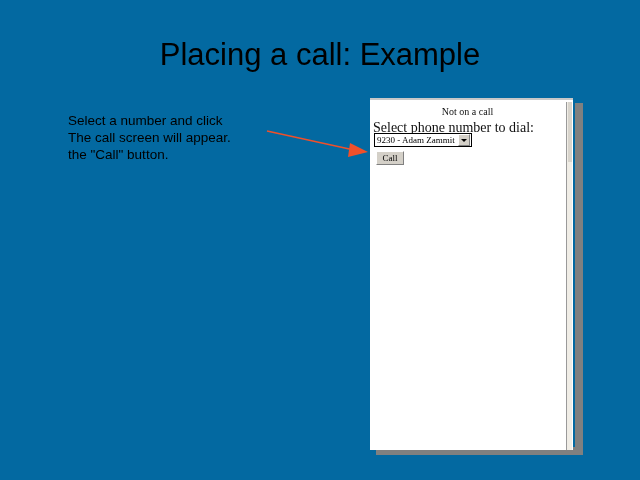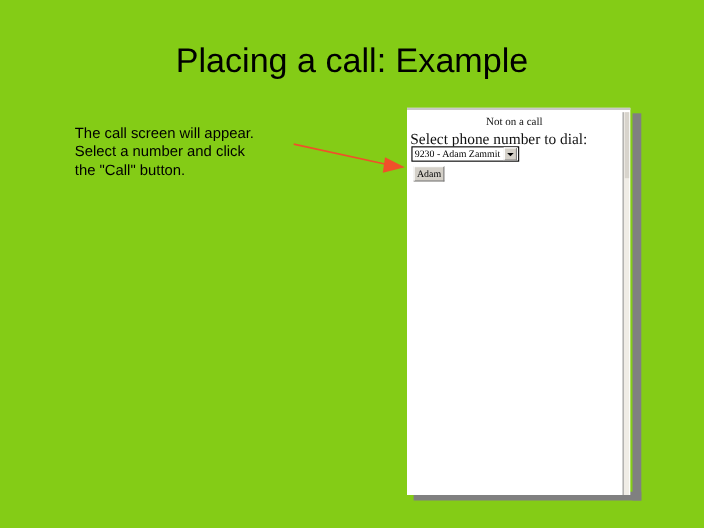--- a/index.html
+++ b/index.html
@@ -12,21 +12,21 @@
     background: #ffffff;
     font-family: "Liberation Sans", sans-serif;
     overflow: hidden;
     position: relative;
   }
 
   #slide {
     position: absolute;
     left: 0; top: 0;
     width: 640px; height: 480px;
-    background: #84cc16;
+    background: #0369a1;
   }
 
   
   #slide-title {
     position: absolute;
     left: 0;
     top: 38px;
     width: 640px;
     text-align: center;
     font-family: "Liberation Sans", sans-serif;
@@ -216,22 +216,22 @@
   }
 </style>
 </head>
 <body>
 
 <div id="slide">
 
   <div id="slide-title">Placing a call: Example</div>
 
   <div id="body-text">
+    <span class="line">Select a number and click</span>
     <span class="line">The call screen will appear.</span>
-    <span class="line">Select a number and click</span>
     <span class="line">the "Call" button.</span>
   </div>
 
   <svg id="arrow-annotation" viewBox="0 0 118 44" width="118" height="44">
     <line x1="9" y1="11" x2="96" y2="30" stroke="#f0502a" stroke-width="1.6"></line>
     <polygon points="92,23 110,32 90,37" fill="#f0502a"></polygon>
   </svg>
 
   <div id="app-shadow-right"></div>
   <div id="app-shadow-bottom"></div>
@@ -243,21 +243,21 @@
 
         <div id="call-status">Not on a call</div>
 
         <div id="dial-label">Select phone number to dial:</div>
 
         <div id="phone-select">
           <span id="phone-select-value">9230 - Adam Zammit</span>
           <span id="phone-select-arrow"></span>
         </div>
 
-        <div id="call-button">Adam</div>
+        <div id="call-button">Call</div>
 
       </div>
 
       <div id="app-scrollbar">
         <div id="app-scrollbar-thumb"></div>
       </div>
 
     </div>
   </div>
 

